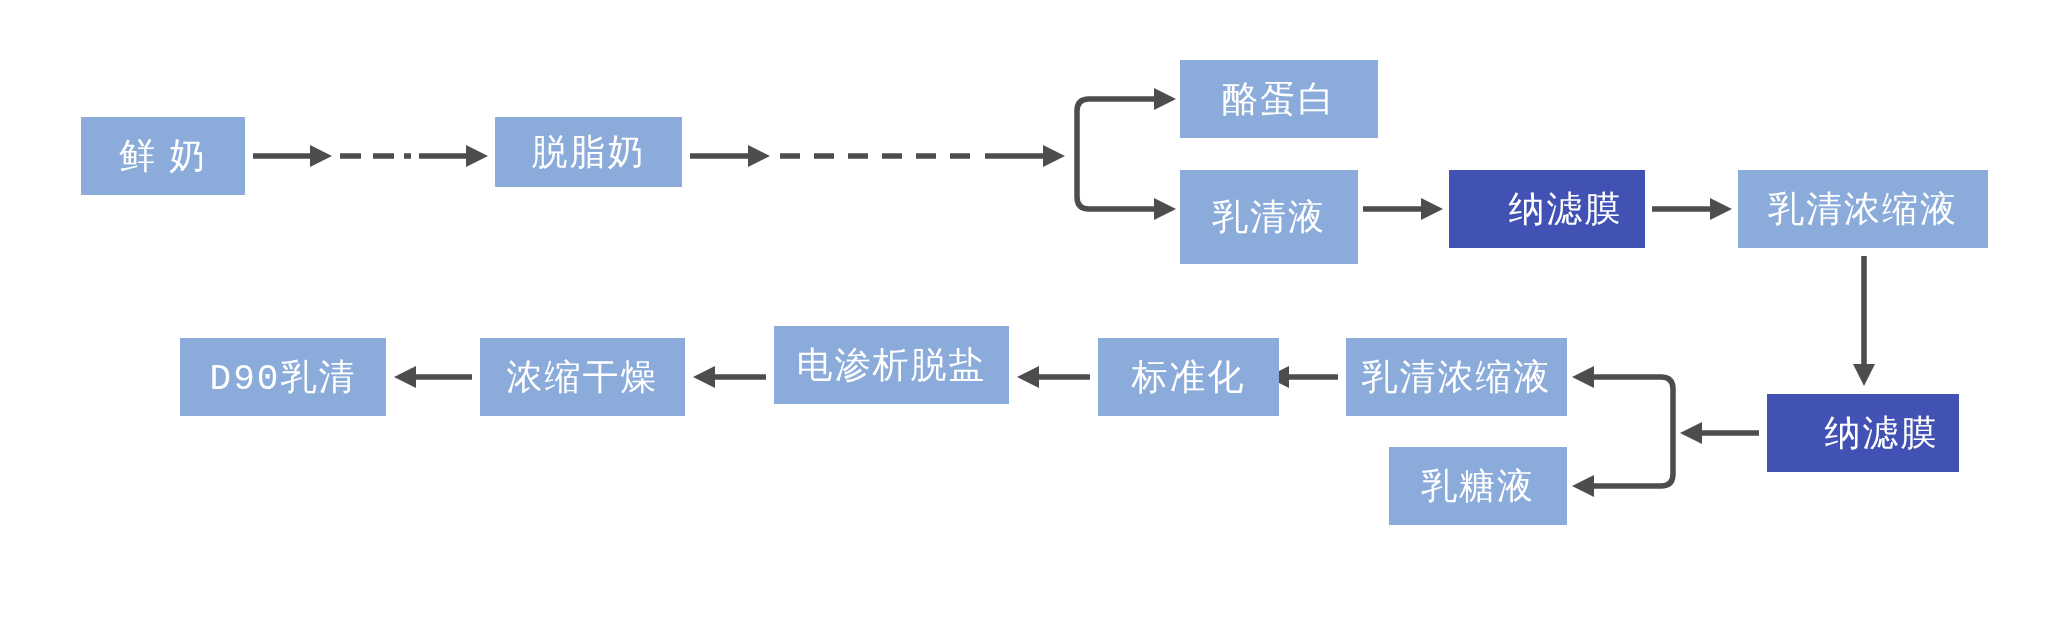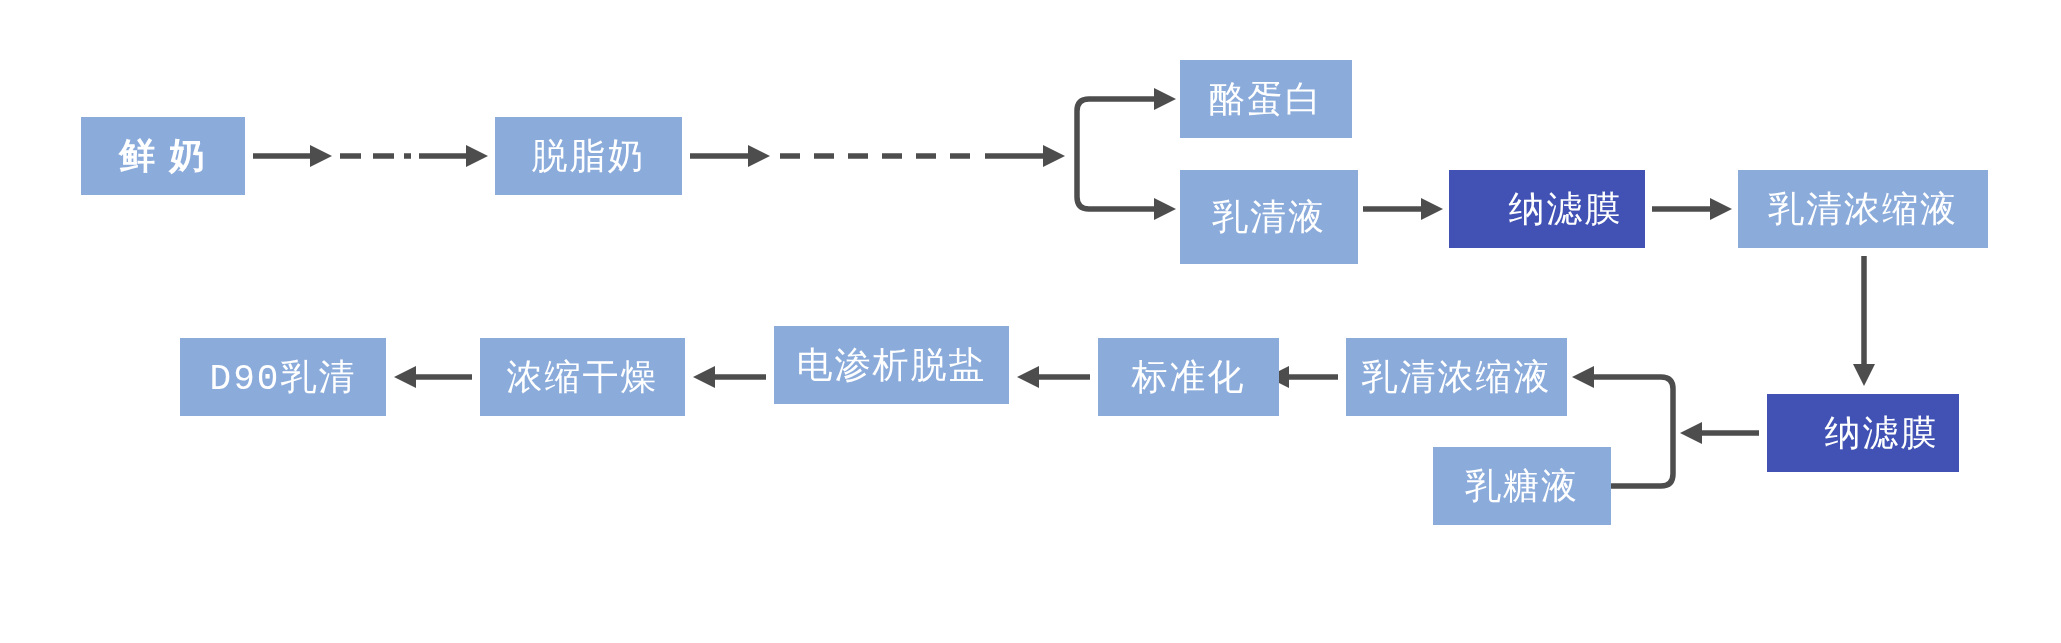--- a/index.html
+++ b/index.html
@@ -121,27 +121,27 @@
       <path class="line" d="M 766 377 H 715"></path>
       <polygon class="head" points="715,366 715,388 693,377"></polygon>
     </g>
 
     <g>
       <path class="line" d="M 472 377 H 416"></path>
       <polygon class="head" points="416,366 416,388 394,377"></polygon>
     </g>
   </svg>
 
-  <div class="node light" style="left:81px;   top:117px; width:164px; height:78px;font-weight:bold;">鲜 奶</div>
-  <div class="node light" style="left:495px;  top:117px; width:187px; height:78px;">脱脂奶</div>
-  <div class="node light" style="left:1180px; top:60px;  width:172px; height:78px;text-align:right;">酪蛋白</div>
+  <div class="node light" style="left:81px;   top:117px; width:164px; height:78px;">鲜 奶</div>
+  <div class="node light" style="left:495px;  top:117px; width:187px; height:70px;">脱脂奶</div>
+  <div class="node light" style="left:1180px; top:60px;  width:198px; height:78px;text-align:right;">酪蛋白</div>
   <div class="node light" style="left:1180px; top:170px; width:178px; height:94px;">乳清液</div>
   <div class="node dark" style="left:1449px; top:170px; width:196px; height:78px;">纳滤膜</div>
   <div class="node light" style="left:1738px; top:170px; width:250px; height:78px;">乳清浓缩液</div>
   <div class="node dark" style="left:1767px; top:394px; width:192px; height:78px;">纳滤膜</div>
   <div class="node light" style="left:1346px; top:338px; width:221px; height:78px;">乳清浓缩液</div>
-  <div class="node light" style="left:1389px; top:447px; width:178px; height:78px;margin-left:44px;">乳糖液</div>
+  <div class="node light" style="left:1389px; top:447px; width:178px; height:78px;">乳糖液</div>
   <div class="node light" style="left:1098px; top:338px; width:181px; height:78px;">标准化</div>
   <div class="node light" style="left:774px;  top:326px; width:235px; height:78px;">电渗析脱盐</div>
   <div class="node light" style="left:480px;  top:338px; width:205px; height:78px;">浓缩干燥</div>
   <div class="node light" style="left:180px;  top:338px; width:206px; height:78px;font-family:Liberation Mono, monospace;">D90乳清</div>
 
 </div>
 
 </body></html>

